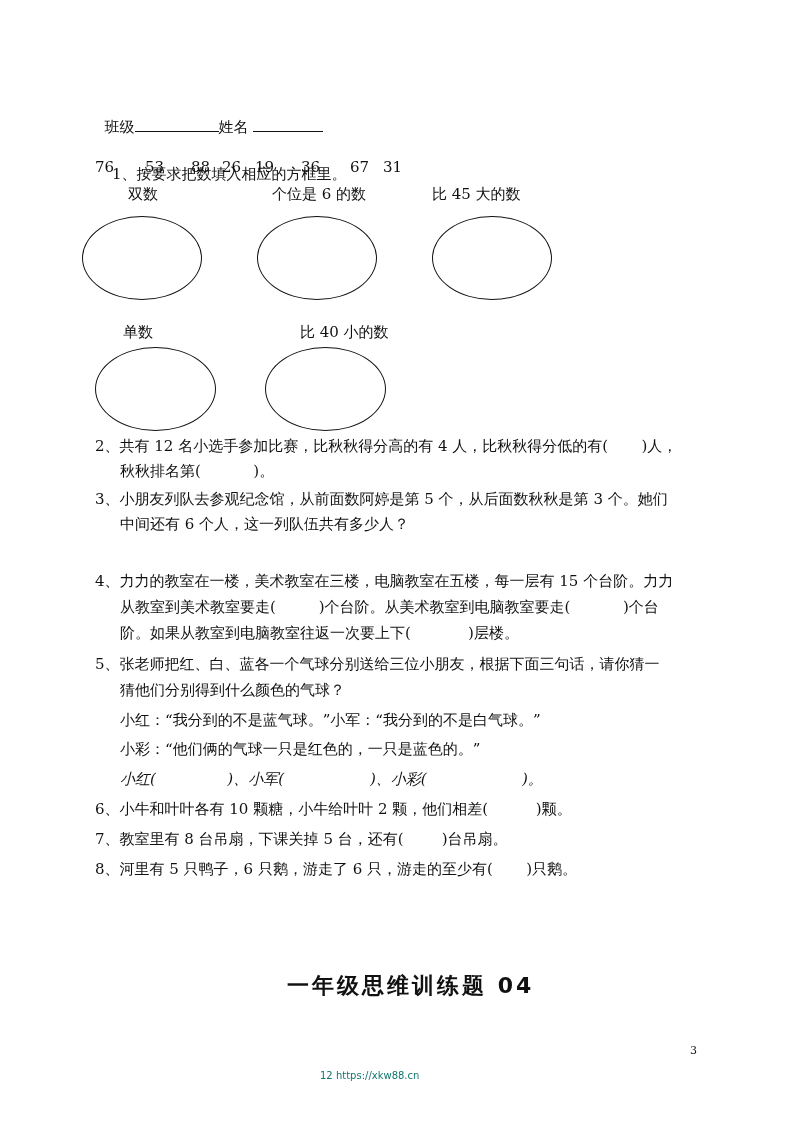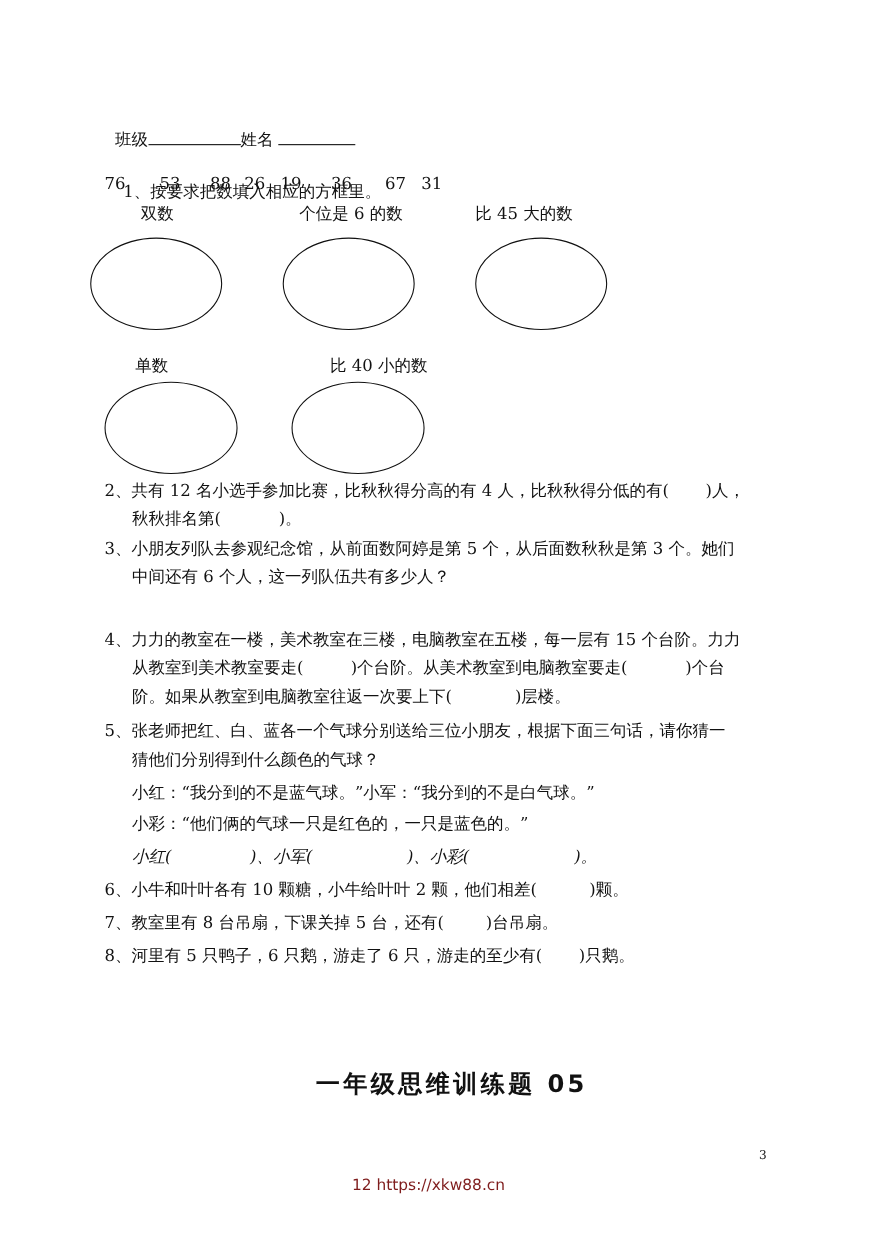--- a/index.html
+++ b/index.html
@@ -3,21 +3,21 @@
 <meta charset="utf-8">
 <style>
   html, body { margin:0; padding:0; background:#ffffff; }
   body { width:793px; height:1122px; position:relative; overflow:hidden;
          font-family:"DejaVu Serif","Liberation Serif",serif; color:#111; }
   .t { position:absolute; font-size:15px; line-height:18px; white-space:pre; }
   .ul { display:inline-block; border-bottom:1.5px solid #111; height:14px; vertical-align:baseline; }
   .ellipse { position:absolute; border:1.5px solid #111; border-radius:50%; box-sizing:border-box; }
   .title { position:absolute; font-size:22px; font-weight:bold; letter-spacing:3px; font-family:"DejaVu Sans","Liberation Sans",sans-serif; }
   .pagenum { position:absolute; font-size:11px; }
-  .watermark { position:absolute; font-size:14px; color:#7f1d1d; font-family:"DejaVu Sans","Liberation Sans",sans-serif; }
+  .watermark { position:absolute; font-size:10px; color:#0f766e; font-family:"DejaVu Sans","Liberation Sans",sans-serif; }
 </style>
 </head>
 <body>
 
 <div class="t" style="left:95px;top:99px;">
   <span>班级</span><span class="ul" style="width:84px;"></span><span>姓名</span> <span class="ul" style="width:70px;"></span>
 </div>
 
 <div class="t" style="left:112px;top:128px;margin-top:37px;">1、按要求把数填入相应的方框里。</div>
 
@@ -59,15 +59,15 @@
 <div class="t" style="left:95px;top:655px;">5、张老师把红、白、蓝各一个气球分别送给三位小朋友，根据下面三句话，请你猜一</div>
 <div class="t" style="left:120px;top:681px;">猜他们分别得到什么颜色的气球？</div>
 <div class="t" style="left:120px;top:711px;">小红：“我分到的不是蓝气球。”小军：“我分到的不是白气球。”</div>
 <div class="t" style="left:120px;top:740px;">小彩：“他们俩的气球一只是红色的，一只是蓝色的。”</div>
 <div class="t" style="left:120px;top:770px;font-style:italic;">小红(               )、小军(                  )、小彩(                    )。</div>
 
 <div class="t" style="left:95px;top:800px;">6、小牛和叶叶各有 10 颗糖，小牛给叶叶 2 颗，他们相差(          )颗。</div>
 <div class="t" style="left:95px;top:830px;">7、教室里有 8 台吊扇，下课关掉 5 台，还有(        )台吊扇。</div>
 <div class="t" style="left:95px;top:860px;">8、河里有 5 只鸭子，6 只鹅，游走了 6 只，游走的至少有(       )只鹅。</div>
 
-<div class="title" style="left:287px;top:971px;">一年级思维训练题 05</div>
+<div class="title" style="left:287px;top:971px;">一年级思维训练题 04</div>
 <div class="pagenum" style="left:690px;top:1044px;">3</div>
 <div class="watermark" style="left:320px;top:1070px;">12 https://xkw88.cn</div>
 
 </body></html>

